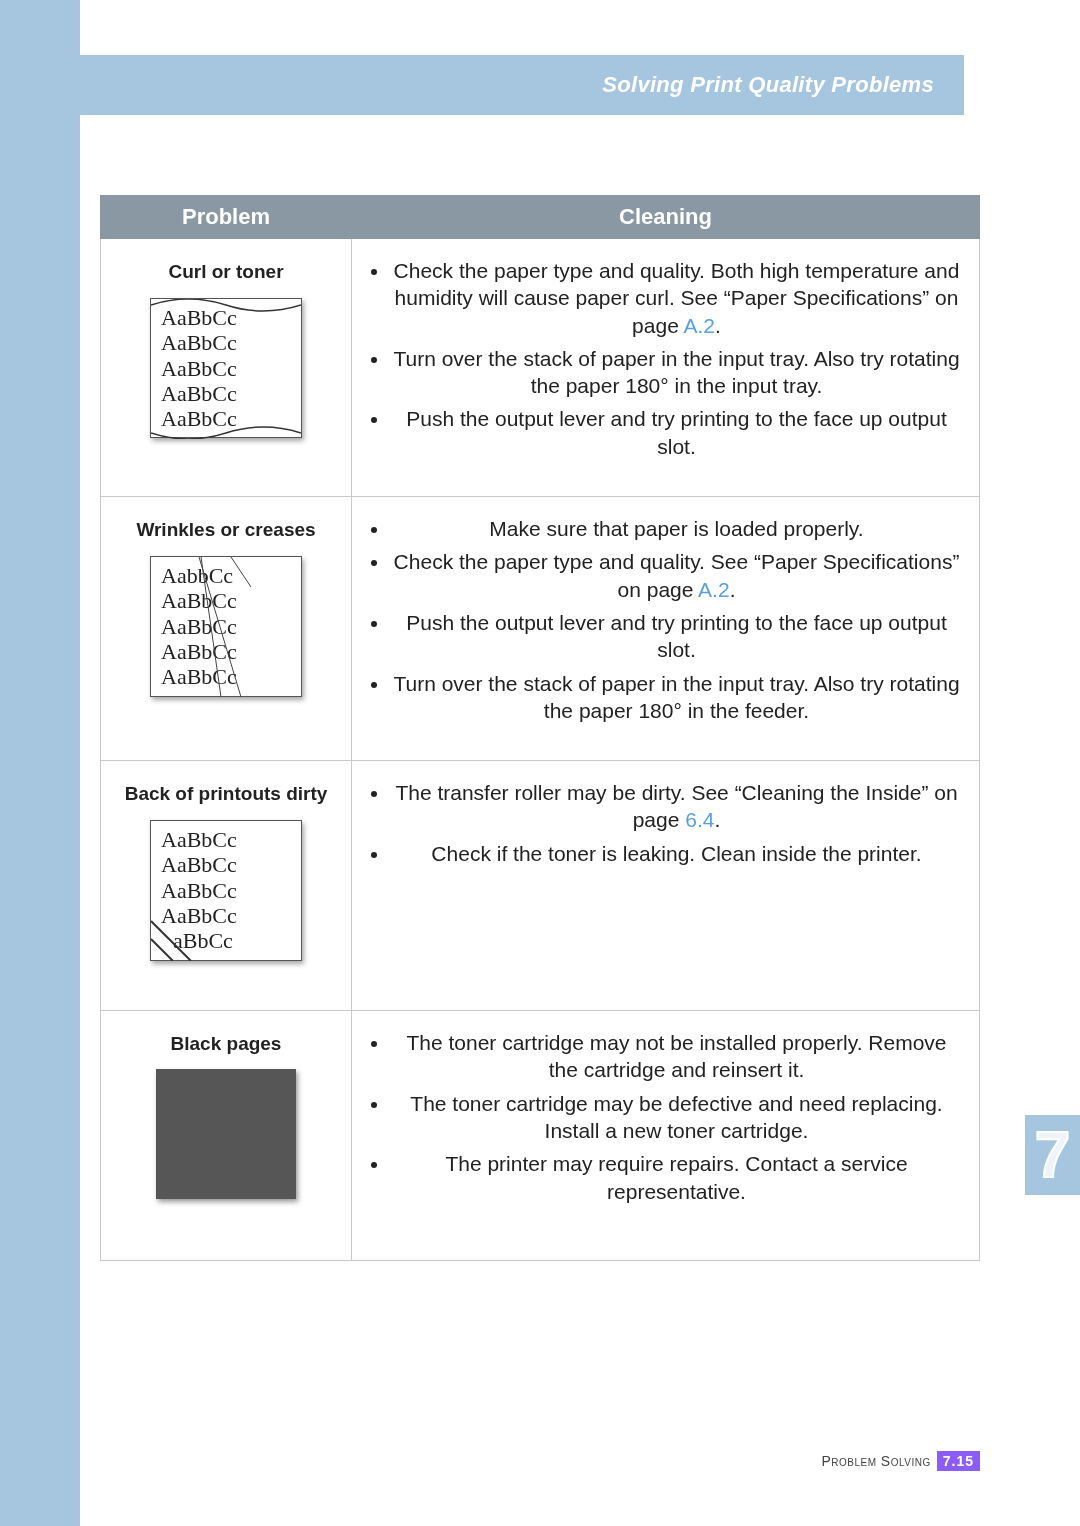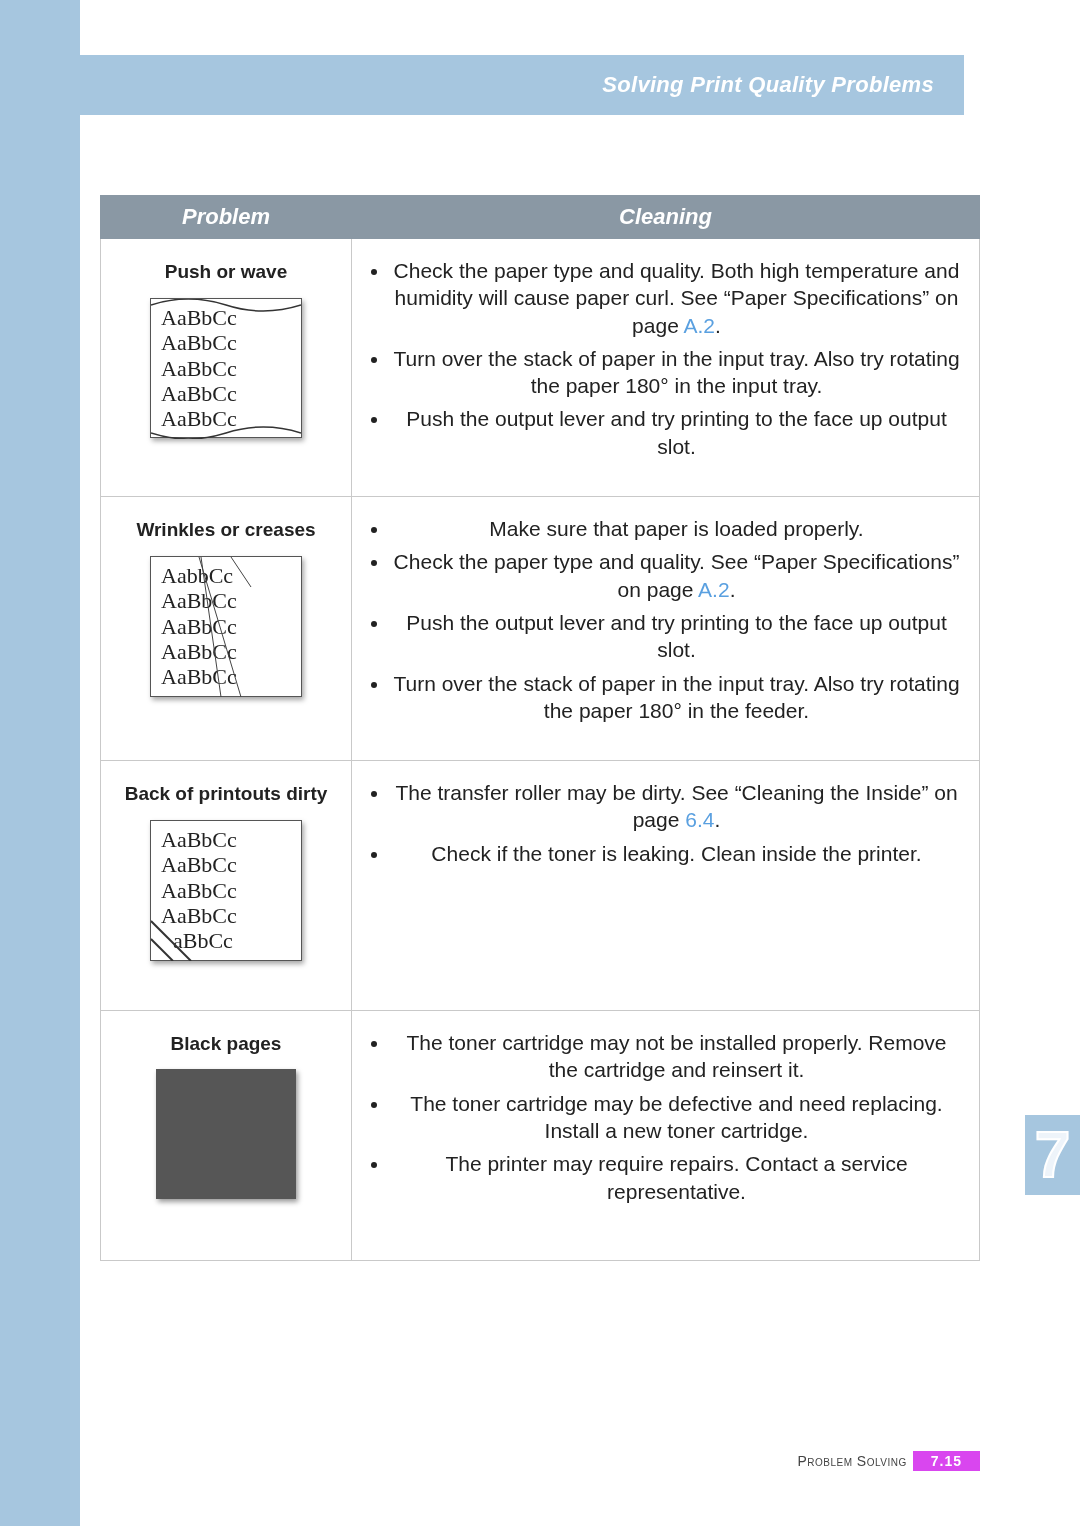--- a/index.html
+++ b/index.html
@@ -73,21 +73,20 @@
   .tbl {
     position: absolute;
     top: 195px;
     left: 100px;
     width: 880px;
     border-collapse: collapse;
   }
   .tbl th {
     background: #8a98a4;
     color: #ffffff;
-    font-style: italic;
     font-weight: bold;
     font-size: 22px;
     padding: 8px 0;
     border: 1px solid #8a98a4;
   }
   .tbl th.left { width: 250px; }
   .tbl td {
     border: 1px solid #c9c9c9;
     vertical-align: top;
     padding: 18px 16px 30px 16px;
@@ -142,23 +141,23 @@
     bottom: 55px;
     font-size: 14px;
     color: #444;
     font-family: Arial, Helvetica, sans-serif;
     display: flex;
     align-items: center;
     gap: 6px;
     text-align: center;
   }
   .footer .pg-badge {
-    background: #d946ef;
+    background: #8b5cf6;
     color: #fff;
-    padding: 2px 18px;
+    padding: 2px 6px;
     font-weight: bold;
     letter-spacing: 1px;
     font-size: 14px;
   }
   .footer .sec { font-variant: small-caps; letter-spacing: .5px; }
   .sc { font-variant: small-caps; letter-spacing: .5px; }
 </style>
 </head>
 <body>
 
@@ -172,21 +171,21 @@
   <thead>
     <tr>
       <th class="left">Problem</th>
       <th>Cleaning</th>
     </tr>
   </thead>
   <tbody>
 
     <tr class="row">
       <td>
-        <div class="prob-title">Push or wave</div>
+        <div class="prob-title">Curl or toner</div>
         <div class="sample-box" style="font-family:Georgia,serif;">
           <div class="sample-line">AaBbCc</div>
           <div class="sample-line">AaBbCc</div>
           <div class="sample-line">AaBbCc</div>
           <div class="sample-line">AaBbCc</div>
           <div class="sample-line">AaBbCc</div>
           <svg class="overlay" viewBox="0 0 150 140" preserveAspectRatio="none">
             <path d="M0 6 Q37 -6 75 6 Q112 18 150 6" stroke="#333" stroke-width="1.5" fill="none"></path>
             <path d="M0 134 Q37 146 75 134 Q112 122 150 134" stroke="#333" stroke-width="1.5" fill="none"></path>
           </svg>

